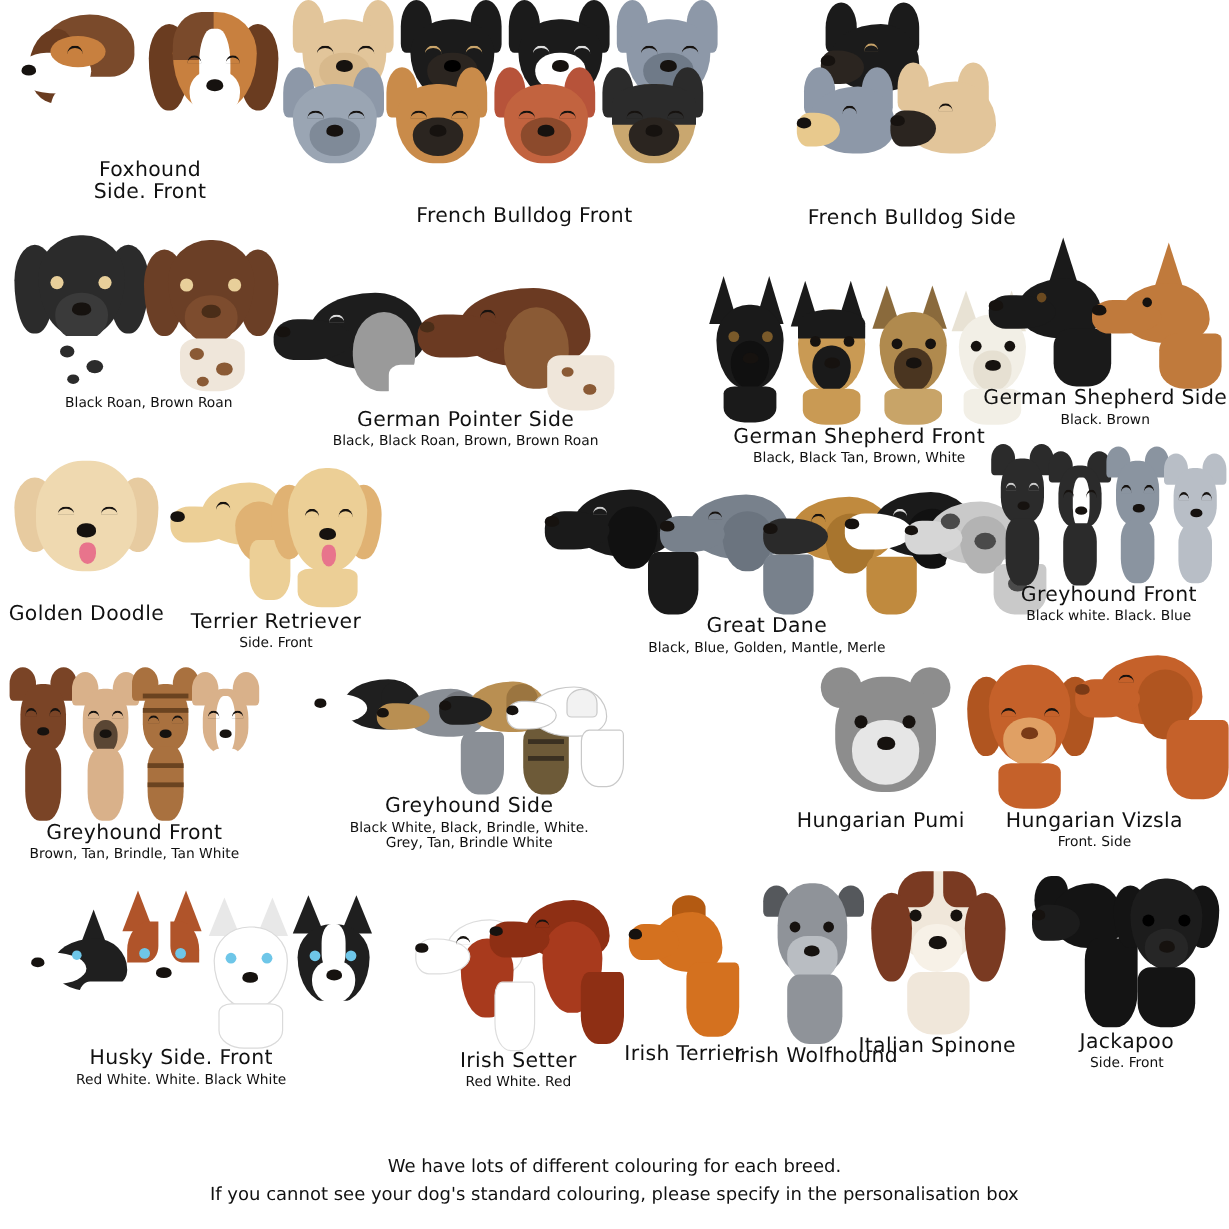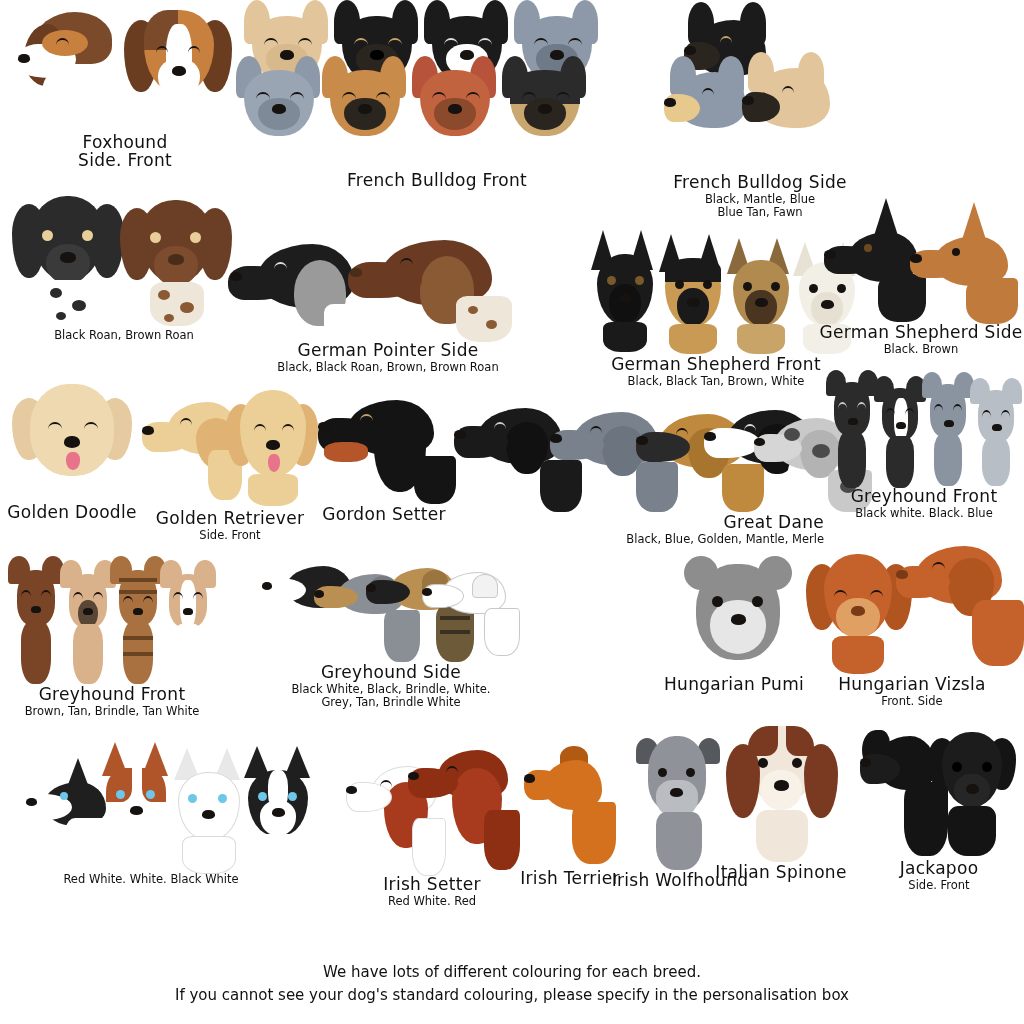--- a/index.html
+++ b/index.html
@@ -235,22 +235,20 @@
       <div class="dog" style="left:96px;top:50px;width:130px;height:100px;">
         <div class="ear" style="left:12px;top:0px;width:26px;height:40px;background:#e2c59a;border-radius:60% 60% 20% 20%;"></div>
         <div class="ear" style="left:62px;top:0px;width:26px;height:40px;background:#e2c59a;border-radius:60% 60% 20% 20%;"></div>
         <div class="side-head" style="left:16px;top:16px;width:78px;height:60px;background:#e2c59a;"></div>
         <div class="snout" style="left:6px;top:40px;width:38px;height:30px;background:#2b2520;"></div>
         <div class="nose" style="left:6px;top:44px;width:12px;height:9px;"></div>
         <div class="eyelid" style="left:46px;top:34px;width:12px;"></div>
       </div>
     </div>
     <div class="name">French Bulldog Side</div>
-    <div class="sub">Black, Mantle, Blue
-Blue Tan, Fawn</div>
   </div>
 
 
   <div class="breed" style="left:6px; top:192px; width:236px;">
     <div class="art" style="width:236px;height:136px;">
       <div class="dog" style="left:6px;top:0px;width:118px;height:136px;">
         <div class="ear" style="left:0px;top:12px;width:34px;height:74px;background:#2b2b2b;"></div>
         <div class="ear" style="left:78px;top:12px;width:34px;height:74px;background:#2b2b2b;"></div>
         <div class="head" style="left:20px;top:4px;width:72px;height:84px;background:#2b2b2b;"></div>
         <div class="muzzle" style="left:34px;top:52px;width:44px;height:40px;background:#3a3a3a;"></div>
@@ -404,40 +402,26 @@
         <div class="ear" style="left:0px;top:18px;width:30px;height:62px;background:#e0b273;"></div>
         <div class="ear" style="left:62px;top:18px;width:30px;height:62px;background:#e0b273;"></div>
         <div class="head" style="left:14px;top:4px;width:66px;height:86px;background:#eccf96;"></div>
         <div class="eyelid" style="left:28px;top:38px;width:12px;"></div>
         <div class="eyelid" style="left:56px;top:38px;width:12px;"></div>
         <div class="nose" style="left:40px;top:54px;width:14px;height:10px;"></div>
         <div class="tongue" style="left:42px;top:68px;width:12px;height:18px;"></div>
         <div class="patch" style="left:22px;top:88px;width:50px;height:32px;background:#eccf96;border-radius:20% 20% 40% 40%;"></div>
       </div>
     </div>
-    <div class="name">Golden Retriever</div>
+    <div class="name">Terrier Retriever</div>
     <div class="sub">Side. Front</div>
   </div>
 
-  <div class="breed" style="left:304px; top:396px; width:160px;">
-    <div class="art" style="width:160px;height:108px;">
-      <div class="dog" style="left:14px;top:4px;width:134px;height:104px;">
-        <div class="side-head" style="left:30px;top:0px;width:86px;height:56px;background:#141414;"></div>
-        <div class="ear" style="left:56px;top:18px;width:52px;height:74px;background:#141414;"></div>
-        <div class="snout" style="left:0px;top:18px;width:60px;height:34px;background:#141414;"></div>
-        <div class="nose" style="left:0px;top:22px;width:12px;height:9px;"></div>
-        <div class="eyelid" style="left:42px;top:14px;width:13px;border-color:#c8a070;"></div>
-        <div class="patch" style="left:6px;top:42px;width:44px;height:20px;background:#b4562a;border-radius:40%;"></div>
-        <div class="patch" style="left:96px;top:56px;width:42px;height:48px;background:#141414;border-radius:20% 10% 40% 40%;"></div>
-      </div>
-    </div>
-    <div class="name">Gordon Setter</div>
-  </div>
-
-  <div class="breed" style="left:454px; top:400px; width:370px;text-align:right;">
+
+  <div class="breed" style="left:454px; top:400px; width:370px;">
     <div class="art" style="width:370px;height:112px;">
       <div class="dog" style="left:0px;top:8px;width:130px;height:104px;">
         <div class="side-head" style="left:24px;top:0px;width:84px;height:56px;background:#1a1a1a;"></div>
         <div class="ear" style="left:52px;top:14px;width:42px;height:52px;background:#111;"></div>
         <div class="snout" style="left:0px;top:18px;width:54px;height:32px;background:#1a1a1a;"></div>
         <div class="nose" style="left:0px;top:22px;width:12px;height:9px;"></div>
         <div class="eyelid" style="left:40px;top:14px;width:12px;border-color:#ccc;"></div>
         <div class="patch" style="left:86px;top:52px;width:42px;height:52px;background:#1a1a1a;border-radius:20% 10% 40% 40%;"></div>
       </div>
       <div class="dog" style="left:96px;top:12px;width:130px;height:100px;">
@@ -688,20 +672,21 @@
         <div class="earT" style="left:46px;top:0px;border-left:13px solid transparent;border-right:13px solid transparent;border-bottom:32px solid #1f1f1f;"></div>
         <div class="head" style="left:10px;top:24px;width:60px;height:66px;background:#1f1f1f;"></div>
         <div class="patch" style="left:30px;top:24px;width:20px;height:40px;background:#ffffff;border-radius:40%;"></div>
         <div class="muzzle" style="left:22px;top:54px;width:36px;height:36px;background:#ffffff;"></div>
         <div class="eye" style="left:20px;top:46px;width:9px;height:9px;background:#6ec6e8;"></div>
         <div class="eye" style="left:50px;top:46px;width:9px;height:9px;background:#6ec6e8;"></div>
         <div class="nose" style="left:34px;top:62px;width:13px;height:9px;"></div>
         <div class="patch" style="left:14px;top:88px;width:52px;height:38px;background:#ffffff;border-radius:20% 20% 40% 40%;"></div>
       </div>
     </div>
+    <div class="name">Husky Side. Front</div>
     <div class="sub">Red White. White. Black White</div>
   </div>
 
   <div class="breed" style="left:346px; top:750px; width:172px;">
     <div class="art" style="width:172px;height:124px;">
       <div class="dog" style="left:0px;top:16px;width:96px;height:108px;">
         <div class="side-head" style="left:26px;top:0px;width:62px;height:46px;background:#ffffff;border:1.5px solid #ddd;"></div>
         <div class="ear" style="left:38px;top:16px;width:44px;height:66px;background:#a83a1d;"></div>
         <div class="snout" style="left:0px;top:16px;width:44px;height:28px;background:#ffffff;border:1.5px solid #ddd;"></div>
         <div class="nose" style="left:0px;top:20px;width:11px;height:8px;"></div>

